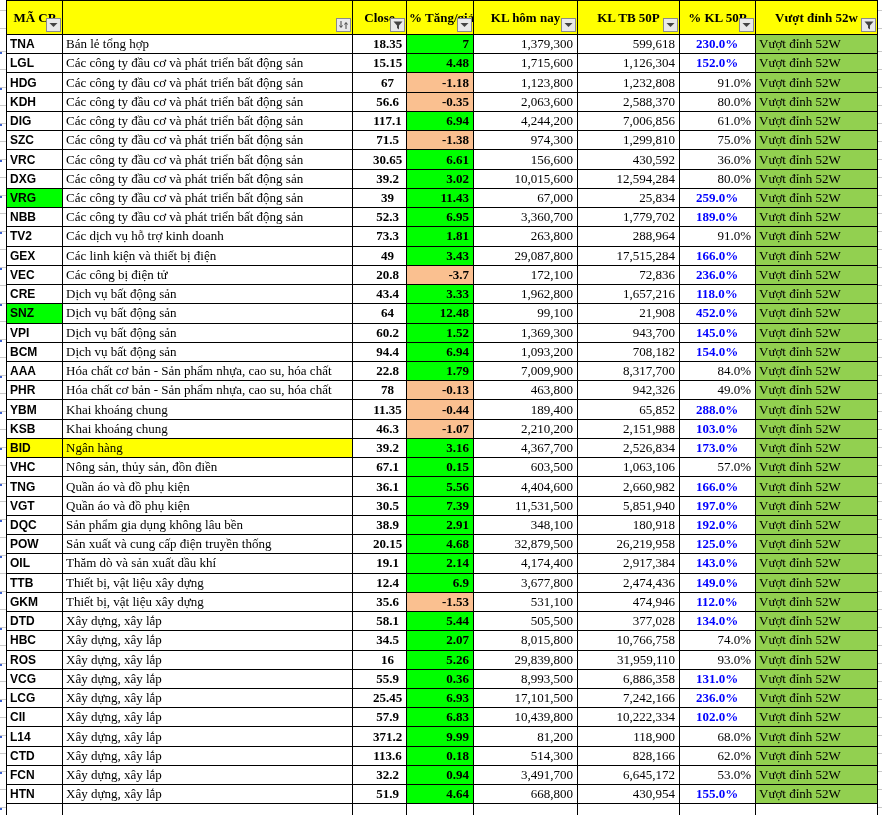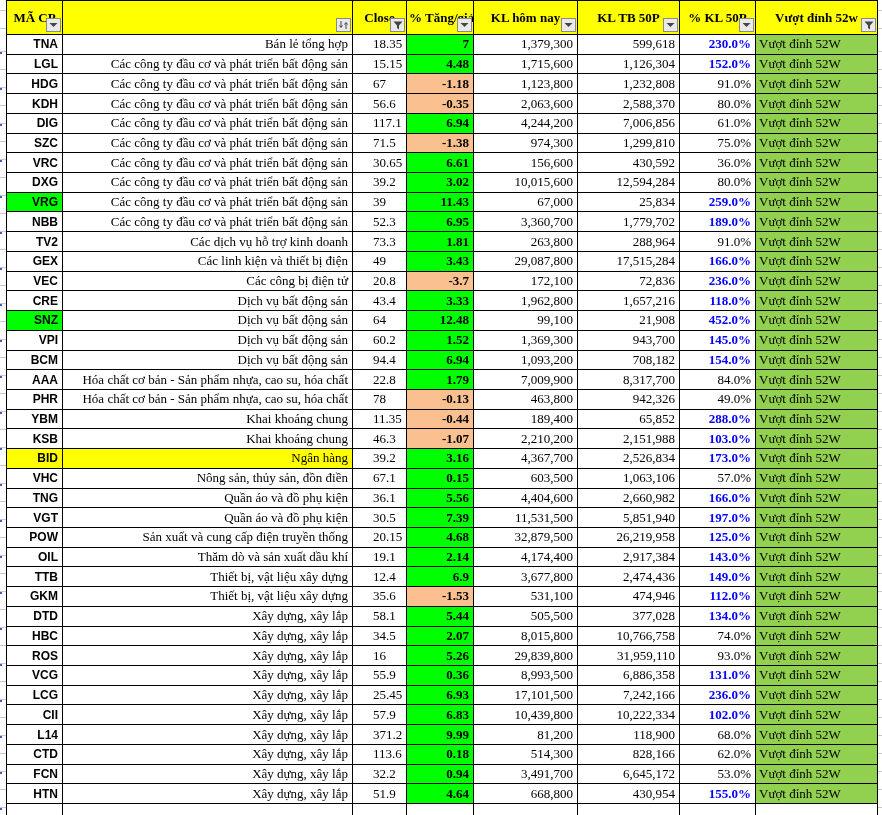--- a/index.html
+++ b/index.html
@@ -28,29 +28,29 @@
   table{border-collapse:collapse;table-layout:fixed;width:871px;}
   th,td{box-sizing:border-box;border:1px solid #000;overflow:hidden;white-space:nowrap;}
 
   thead th{
     height:34px;background:var(--hdr,#ffff00);
     font-weight:bold;font-size:13px;text-align:center;vertical-align:middle;
     position:relative;padding:0 2px;line-height:1.05;
   }
   tbody td{height:18px;font-size:13px;padding:0 4px 0 3px;vertical-align:middle;background:#fff;}
 
-  .c-code{font-family:"Liberation Sans", sans-serif;font-weight:bold;font-size:12px;text-align:right;}
-  .c-sector{text-align:right;font-size:13px;}
-  .c-close{text-align:left;font-weight:normal;padding-left:20px;}
+  .c-code{font-family:"Liberation Sans", sans-serif;font-weight:bold;font-size:12px;text-align:left;}
+  .c-sector{text-align:left;font-size:13px;}
+  .c-close{text-align:center;font-weight:bold;padding-left:20px;}
   .c-chg{text-align:right;font-weight:bold;}
   .c-chg.pos{background:var(--green,#00ff00);}
   .c-chg.neg{background:var(--salmon,#fac090);}
   .c-vol,.c-avg{text-align:right;}
   .c-pct{text-align:right;}
-  .c-pct.hot{color:var(--blue,#0000ff);font-weight:bold;}
+  .c-pct.hot{color:var(--blue,#0000ff);font-weight:bold;text-align:center;}
   .c-peak{background:var(--peak,#92d050);text-align:left;}
   .hl-green{background:var(--green,#00ff00) !important;}
   .hl-yellow{background:var(--hdr,#ffff00) !important;}
 
   .fbtn{
     position:absolute;right:1px;bottom:2px;width:15px;height:14px;
     background:#e9e9e9;border:1px solid #8a8a8a;
     display:flex;align-items:center;justify-content:center;padding:0;
   }
   .fbtn svg{display:block;}
@@ -403,20 +403,30 @@
           <td class="c-code">VGT</td>
           <td class="c-sector">Quần áo và đồ phụ kiện</td>
           <td class="c-close">30.5</td>
           <td class="c-chg pos">7.39</td>
           <td class="c-vol">11,531,500</td>
           <td class="c-avg">5,851,940</td>
           <td class="c-pct hot">197.0%</td>
           <td class="c-peak">Vượt đỉnh 52W</td>
         </tr>
         <tr>
+          <td class="c-code">DQC</td>
+          <td class="c-sector">Sản phẩm gia dụng không lâu bền</td>
+          <td class="c-close">38.9</td>
+          <td class="c-chg pos">2.91</td>
+          <td class="c-vol">348,100</td>
+          <td class="c-avg">180,918</td>
+          <td class="c-pct hot">192.0%</td>
+          <td class="c-peak">Vượt đỉnh 52W</td>
+        </tr>
+        <tr>
           <td class="c-code">POW</td>
           <td class="c-sector">Sản xuất và cung cấp điện truyền thống</td>
           <td class="c-close">20.15</td>
           <td class="c-chg pos">4.68</td>
           <td class="c-vol">32,879,500</td>
           <td class="c-avg">26,219,958</td>
           <td class="c-pct hot">125.0%</td>
           <td class="c-peak">Vượt đỉnh 52W</td>
         </tr>
         <tr>

